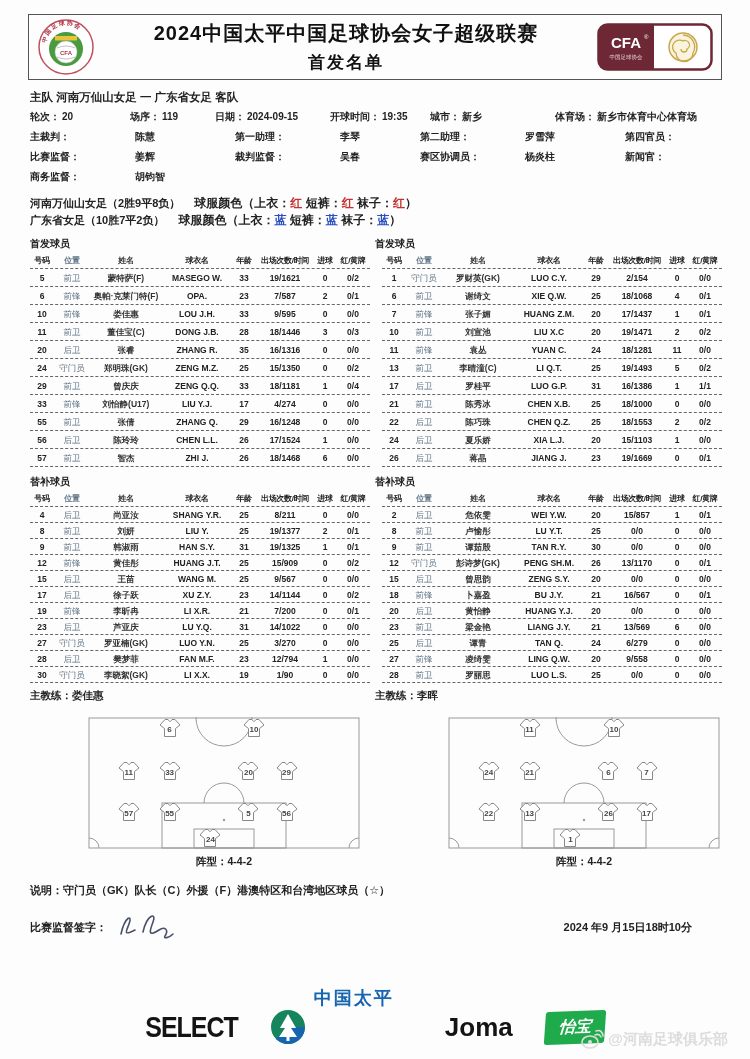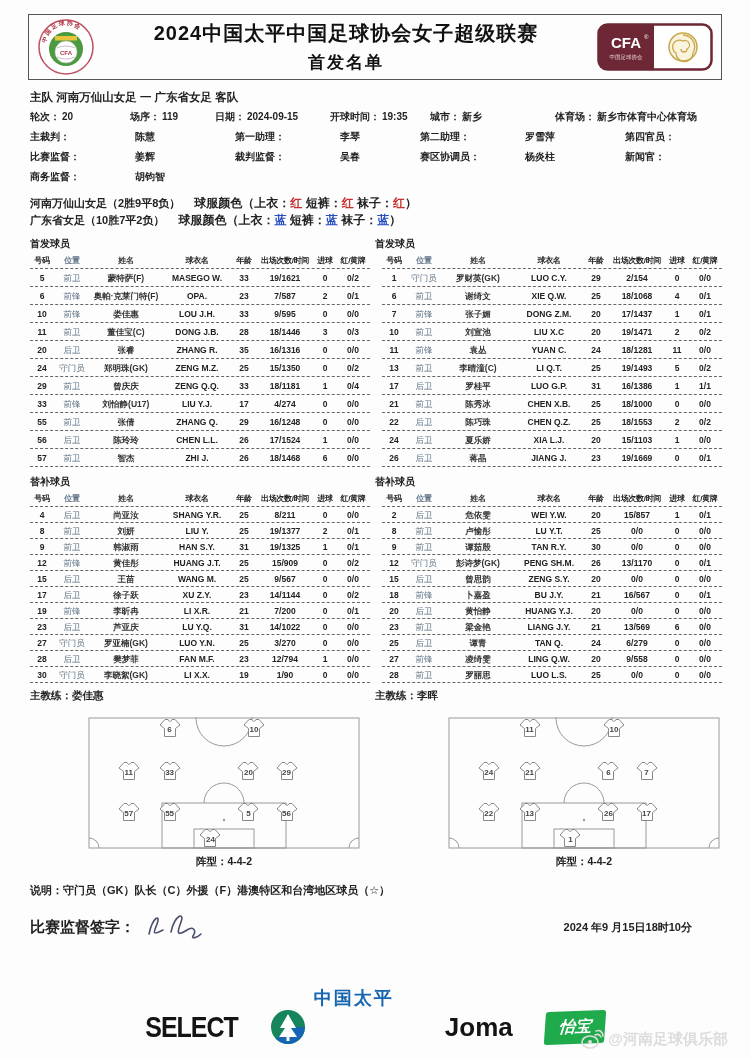--- a/index.html
+++ b/index.html
@@ -54,21 +54,21 @@
   .pitches{display:flex;margin:14px 0 0 88px;}
   .pitch-block{width:272px;margin-right:88px;}
   .pitch{position:relative;width:272px;height:132px;}
   .pitch svg.field{position:absolute;left:0;top:0;}
   .jersey{position:absolute;width:22px;height:19px;transform:translate(-50%,-50%);}
   .jnum{position:absolute;left:0;right:0;top:6px;text-align:center;font-size:8px;font-weight:bold;color:#444;}
   .pitch-cap{text-align:center;font-size:10.5px;font-weight:bold;margin-top:6px;}
   
   .notes{margin:14px 30px 0;font-size:11px;font-weight:bold;}
   .sig-row{display:flex;align-items:center;margin:12px 30px 0;}
-  .sig-lab{font-size:15px;font-weight:bold;}
+  .sig-lab{font-size:11px;font-weight:bold;}
   .sig-scrawl{margin-left:6px}
   .sig-date{margin-left:auto;margin-right:28px;font-size:11px;font-weight:bold;}
   .sponsors{display:flex;align-items:center;justify-content:center;gap:32px;margin-top:42px;}
   .sp-select{font-size:25px;font-weight:bold;color:#141414;letter-spacing:-1px;transform:scaleY(1.15);}
   .sp-joma{font-size:26px;font-weight:bold;color:#141414;}
   .tp-wrap{display:flex;align-items:center;gap:8px;}
   .tp-text .tp-cn{font-size:18px;font-weight:bold;color:#1565b0;letter-spacing:2px;}
   .tp-text .tp-en{font-size:9px;font-weight:bold;color:#1565b0;letter-spacing:2.5px;margin-top:48px;}
   .yb{background:#1faa4b;color:#fff;font-weight:bold;font-style:italic;font-size:16px;
       padding:6px 14px;transform:skew(-6deg) rotate(-2deg);border-radius:3px;}
@@ -306,21 +306,21 @@
           <div class="tc tc-jersey">XIE Q.W.</div>
           <div class="tc tc-age">25</div>
           <div class="tc tc-apps">18/1068</div>
           <div class="tc tc-goals">4</div>
           <div class="tc tc-cards">0/1</div>
         </div>
         <div class="trow">
           <div class="tc tc-no">7</div>
           <div class="tc tc-pos">前锋</div>
           <div class="tc tc-name">张子媚</div>
-          <div class="tc tc-jersey">DONG Z.M.</div>
+          <div class="tc tc-jersey">HUANG Z.M.</div>
           <div class="tc tc-age">20</div>
           <div class="tc tc-apps">17/1437</div>
           <div class="tc tc-goals">1</div>
           <div class="tc tc-cards">0/1</div>
         </div>
         <div class="trow">
           <div class="tc tc-no">10</div>
           <div class="tc tc-pos">前卫</div>
           <div class="tc tc-name">刘宣池</div>
           <div class="tc tc-jersey">LIU X.C</div>

